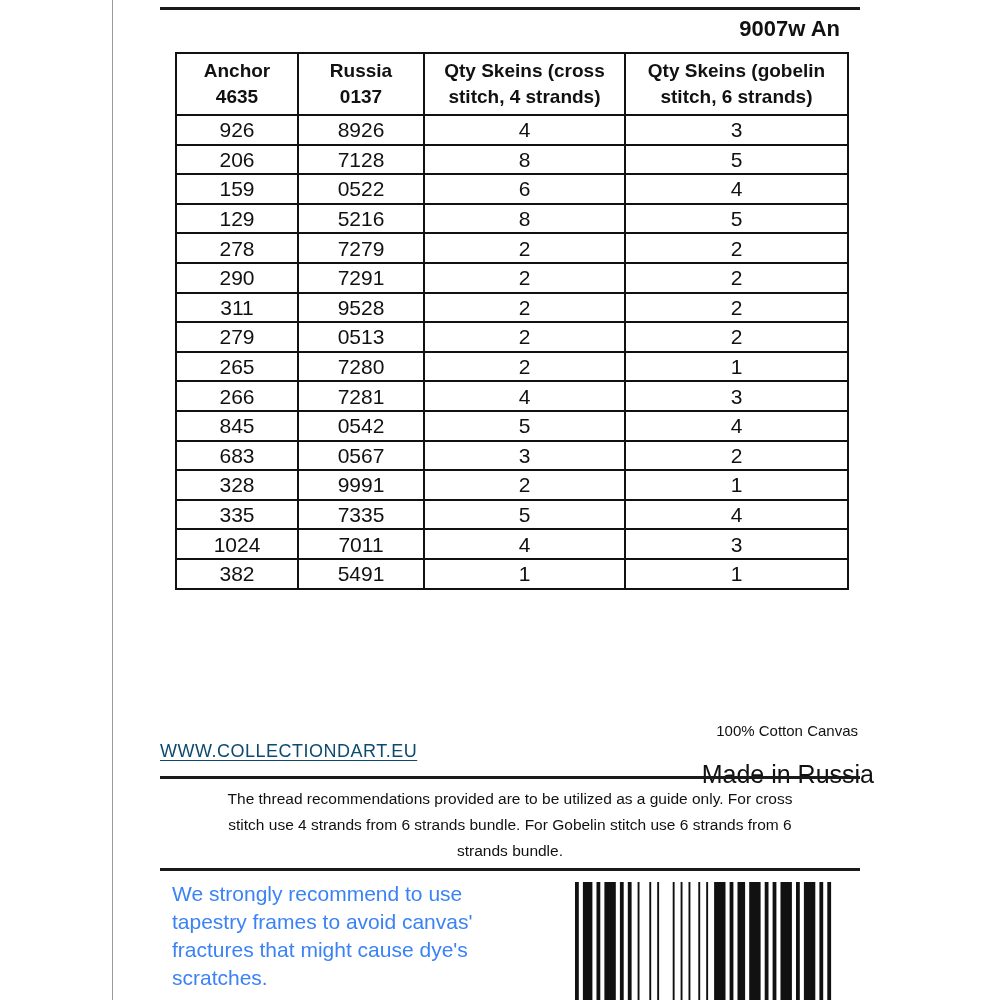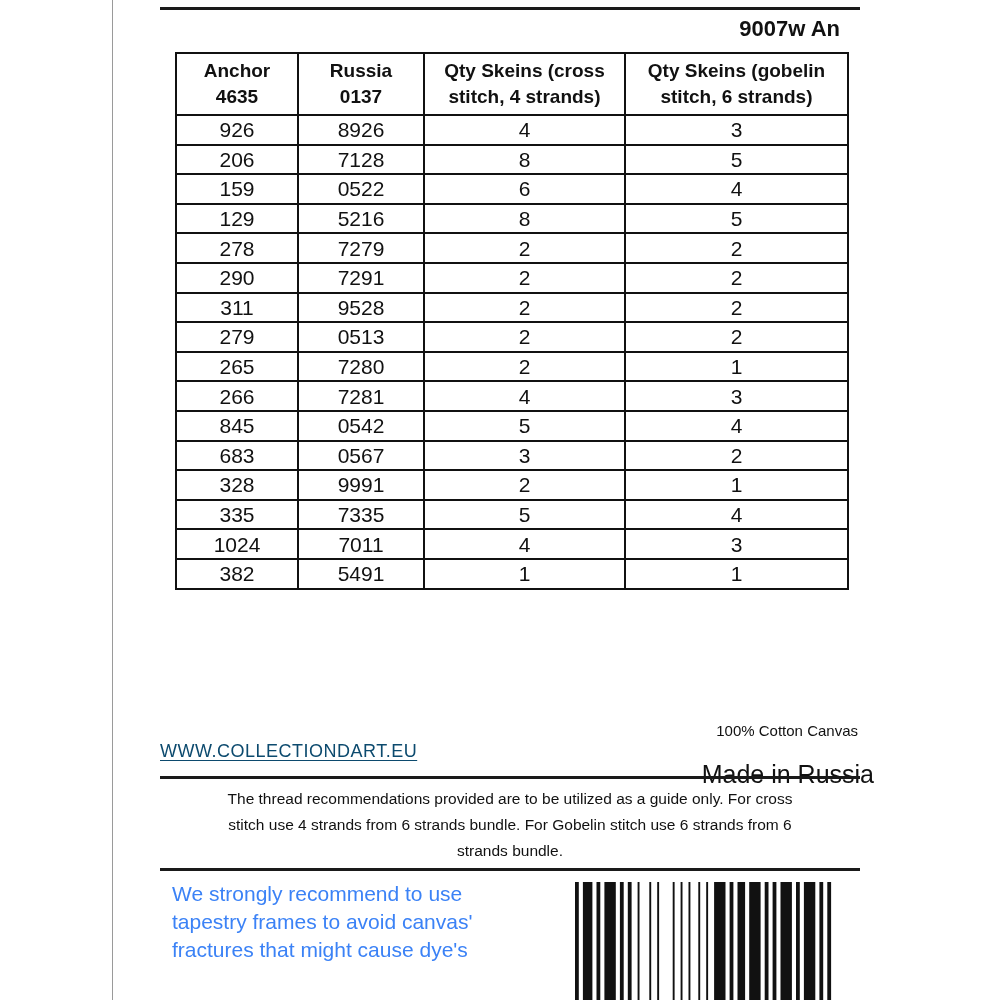--- a/index.html
+++ b/index.html
@@ -156,20 +156,21 @@
   <div>The thread recommendations provided are to be utilized as a guide only. For cross</div>
   <div>stitch use 4 strands from 6 strands bundle. For Gobelin stitch use 6 strands from 6</div>
   <div>strands bundle.</div>
 </div>
 <div class="rule" style="left:160px; width:700px; top:868px;"></div>
 
 <div class="recommend">
   <div>We strongly recommend to use</div>
   <div>tapestry frames to avoid canvas'</div>
   <div>fractures that might cause dye's</div>
+  <div>scratches.</div>
 </div>
 
 <svg class="barcode" id="barcode">
     <rect x="0" y="0" width="3.8" height="118" fill="#111"></rect>
     <rect x="7.8999999999999995" y="0" width="9.5" height="118" fill="#111"></rect>
     <rect x="21.5" y="0" width="3.8" height="118" fill="#111"></rect>
     <rect x="29.4" y="0" width="11.399999999999999" height="118" fill="#111"></rect>
     <rect x="44.9" y="0" width="3.8" height="118" fill="#111"></rect>
     <rect x="52.8" y="0" width="3.8" height="118" fill="#111"></rect>
     <rect x="62.599999999999994" y="0" width="1.9" height="118" fill="#111"></rect>

